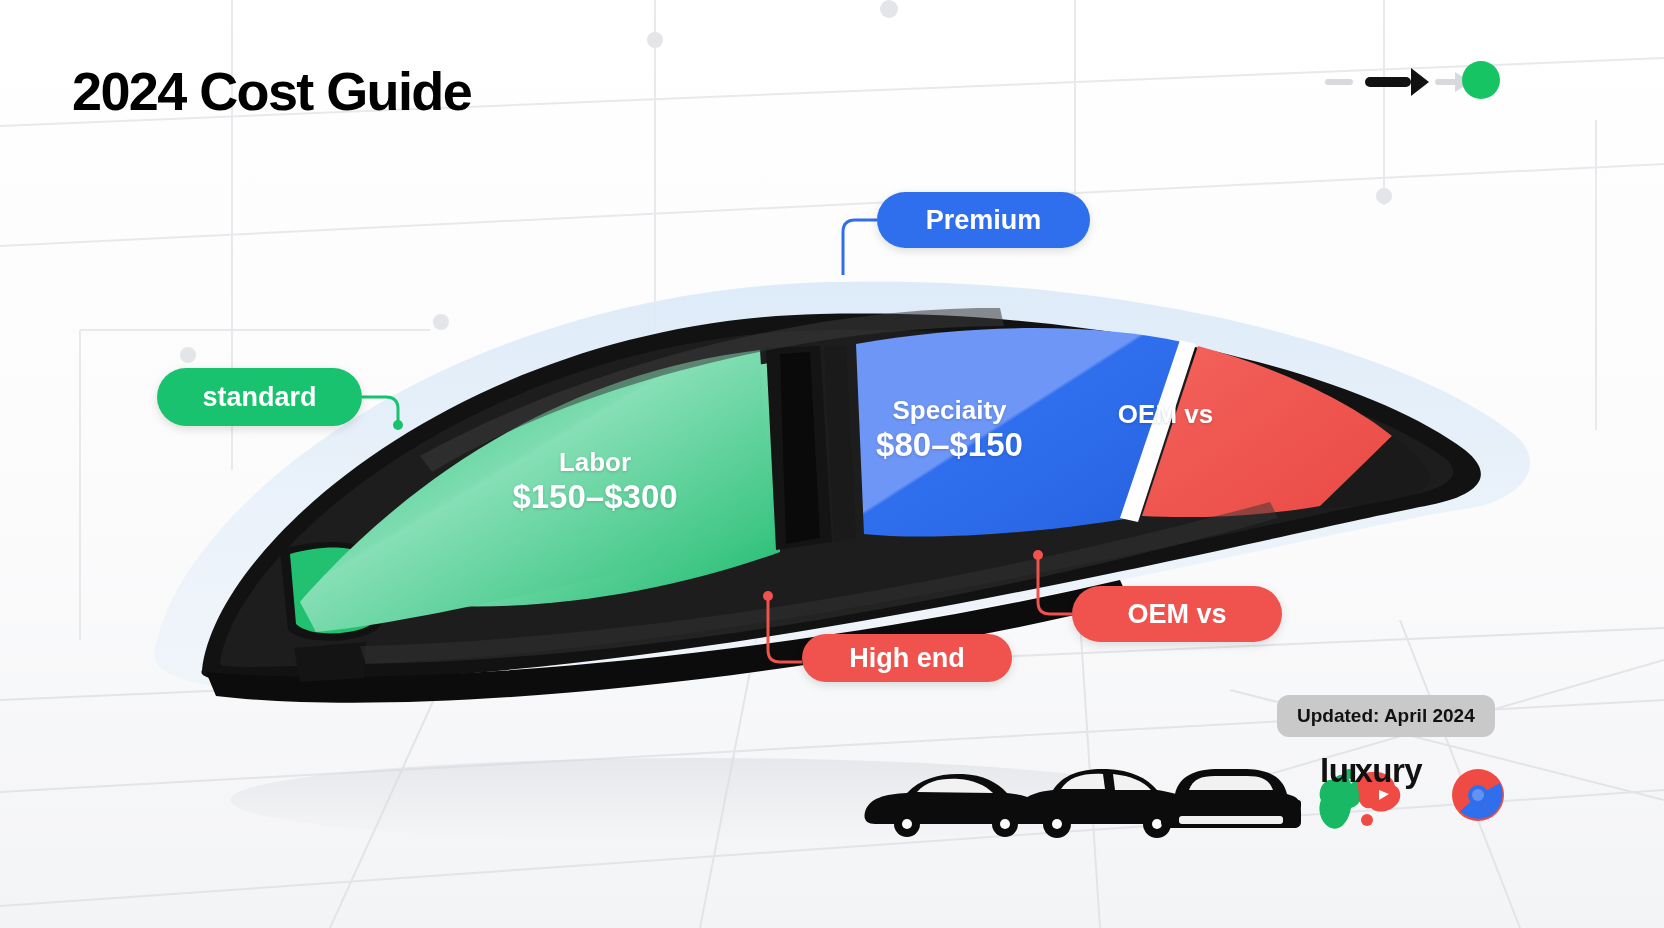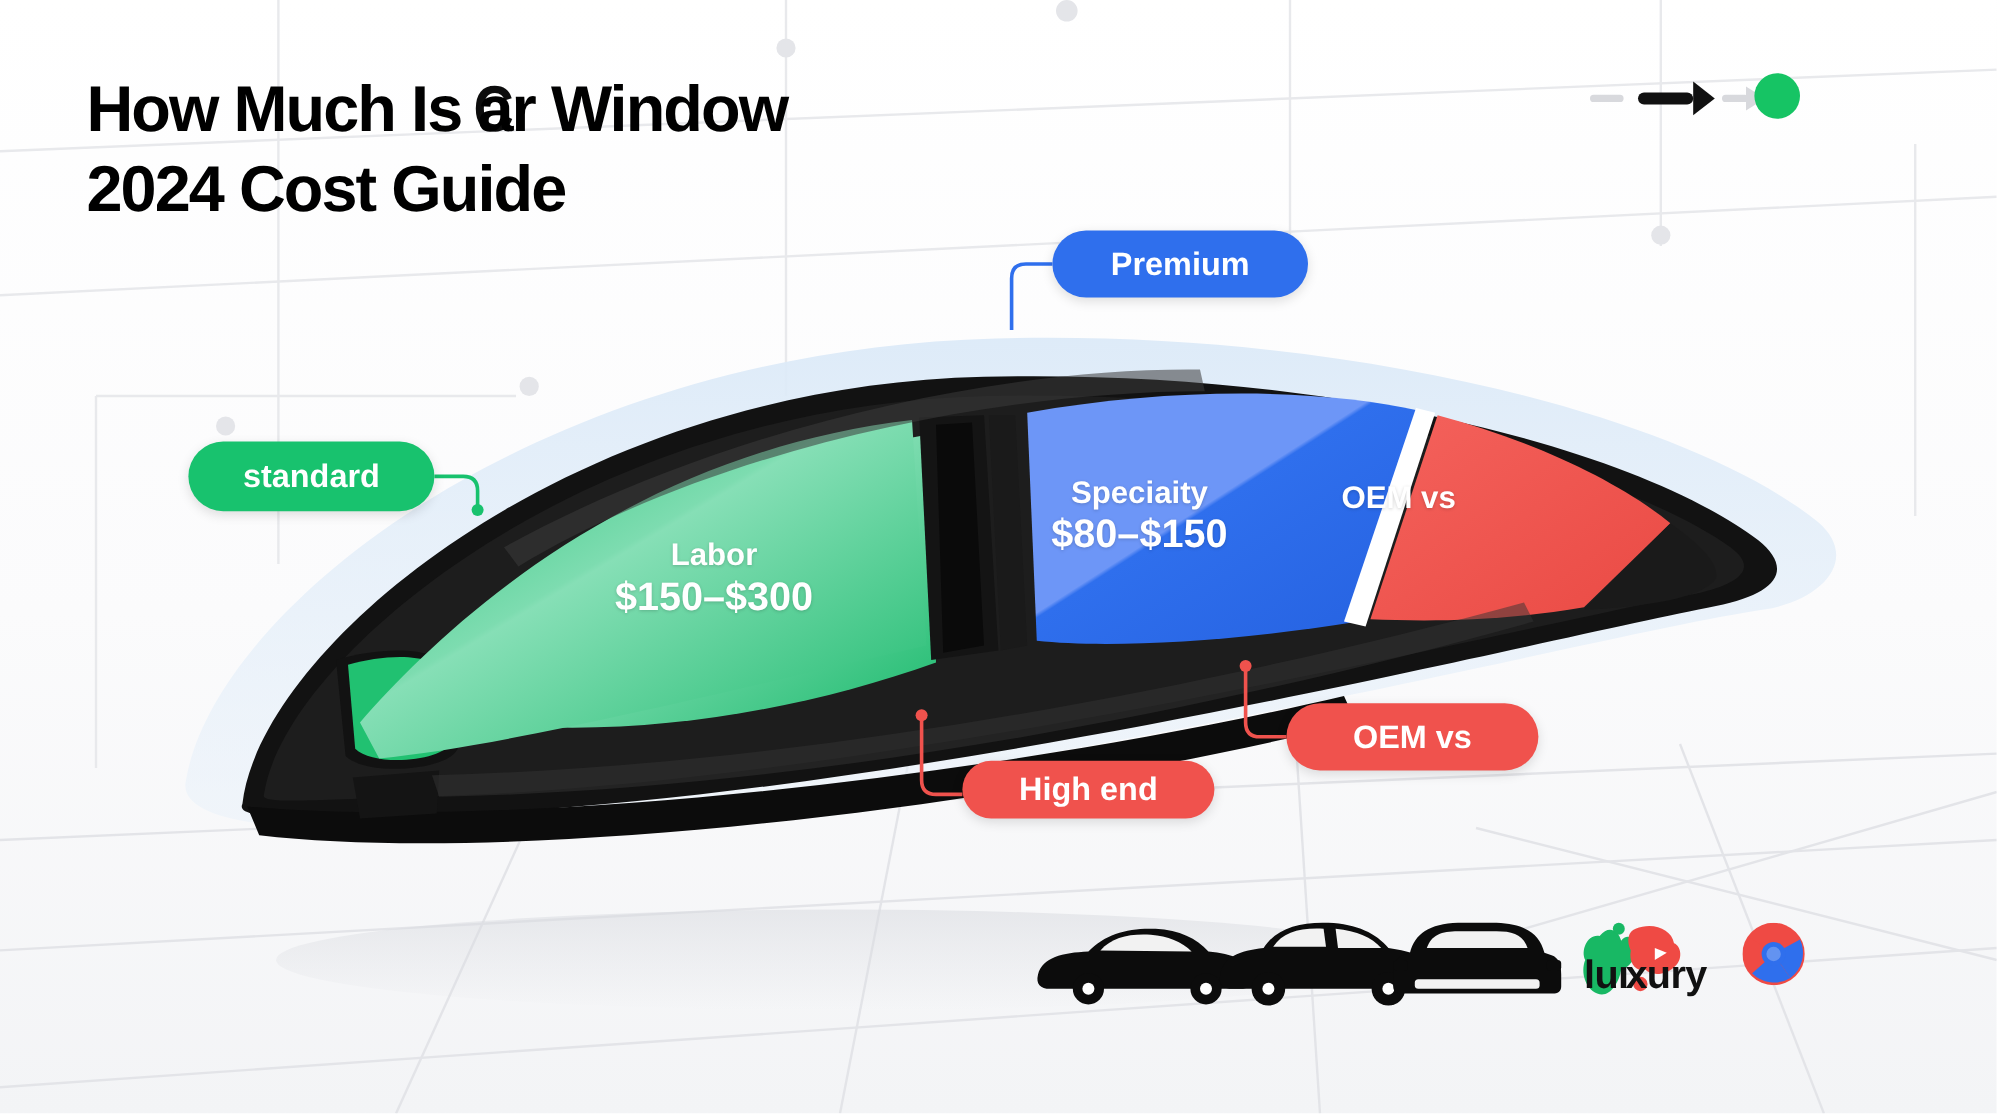--- a/index.html
+++ b/index.html
@@ -63,21 +63,21 @@
   #updated {
     position:absolute; left:1277px; top:695px; height:42px; padding:0 20px;
     display:flex; align-items:center; justify-content:center;
     background:#c9c9c9; color:#111; border-radius:12px;
     font-size:19px; font-weight:700; white-space:nowrap;
   }
 
   
   .iconrow { position:absolute; left:855px; top:760px; width:680px; height:80px; }
   .wordmark {
-    position:absolute; left:1320px; top:793px;
+    position:absolute; left:1320px; top:752px;
     font-size:33px; font-weight:700; letter-spacing:-0.5px; color:#111;
     white-space:nowrap;
   }
   .wordmark .ix { letter-spacing:-3px; }
   .logo-disc { position:absolute; left:1452px; top:769px; width:52px; height:52px; }
 </style>
 </head>
 <body>
 
 <div id="stage">
@@ -122,21 +122,20 @@
       <circle cx="655" cy="40" r="8"></circle>
       <circle cx="1384" cy="196" r="8"></circle>
       <circle cx="889" cy="324" r="8"></circle>
       <circle cx="441" cy="322" r="8"></circle>
       <circle cx="188" cy="355" r="8"></circle>
     </g>
     <ellipse cx="700" cy="800" rx="470" ry="42" fill="url(#shadowGrad)"></ellipse>
   </svg>
 
   <h1 class="title">
-    <span class="ln"><span>How Much Is </span><span class="glitch-a"><span class="over">C</span><span>ar Window</span></span></span>
     <span class="ln">2024 Cost Guide</span>
   </h1>
 
   <svg class="topmotif" viewBox="0 0 190 46">
     <rect x="0" y="19" width="28" height="6" rx="3" fill="#d8d9dd"></rect>
     <rect x="40" y="17" width="46" height="10" rx="5" fill="#111"></rect>
     <path d="M86 8 L104 22 L86 36 Z" fill="#111"></path>
     <rect x="110" y="19" width="22" height="6" rx="3" fill="#d8d9dd"></rect>
     <path d="M130 12 L146 22 L130 32 Z" fill="#d8d9dd"></path>
   </svg>
@@ -235,20 +234,21 @@
 
     <path d="M1072 614 L1050 614 Q1038 614 1038 602 L1038 556" fill="none" stroke="#f0524d" stroke-width="3"></path>
     <circle cx="1038" cy="555" r="5" fill="#f0524d"></circle>
   </svg>
 
   <div class="pill" id="pill-premium">Premium</div>
   <div class="pill" id="pill-standard">standard</div>
   <div class="pill" id="pill-highend">High end</div>
   <div class="pill" id="pill-oemvs">OEM vs</div>
 
+  <div id="updated">Updated: April 2024</div>
 
   <svg class="iconrow" viewBox="0 0 680 80">
 
     <g fill="#0c0c0c">
       <path d="M10 52 C14 38 30 34 52 33 C66 18 86 13 108 14 C128 15 142 22 152 33
                C172 35 186 40 190 52 C192 60 186 64 178 64 L20 64 C12 64 8 60 10 52 Z"></path>
       <path d="M62 32 C72 21 86 18 104 19 C118 20 130 25 138 33 Z" fill="#fff" opacity=".95"></path>
       <circle cx="52" cy="64" r="13"></circle>
         <circle cx="150" cy="64" r="13"></circle>
       <circle cx="52" cy="64" r="5" fill="#fff"></circle>

